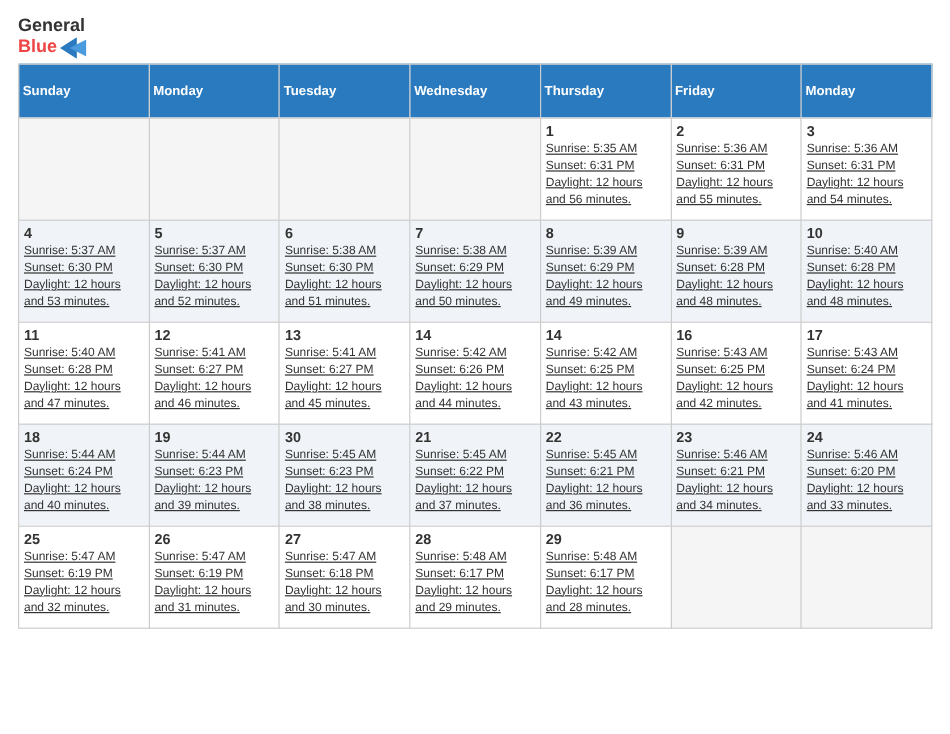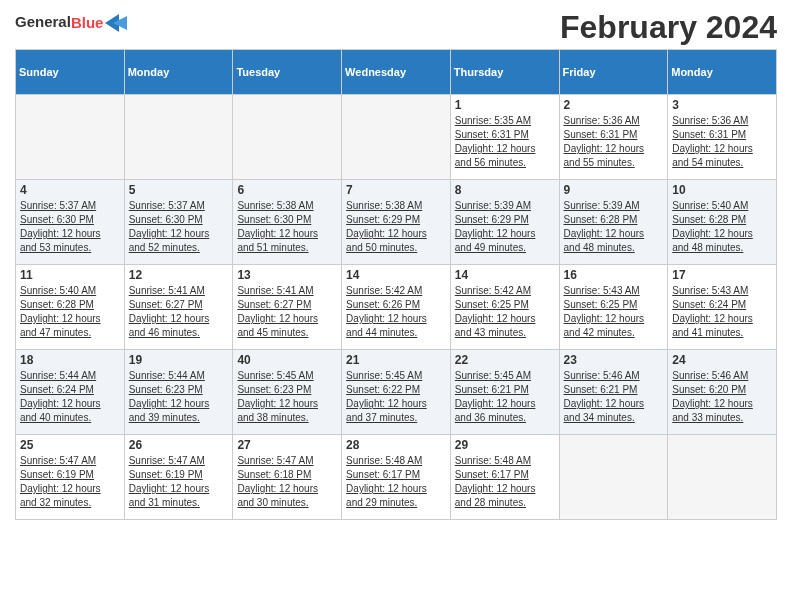--- a/index.html
+++ b/index.html
@@ -82,32 +82,31 @@
     .row-shade td {
       background: #f0f4f8;
     }
   </style>
 </head>
 <body>
 
 <div class="page">
   <div class="header-area">
     <div class="logo">
-  <div style="display:flex;flex-direction:row;line-height:1.1;">
+  <div style="display:flex;flex-direction:column;line-height:1.1;">
     <span style="font-size:15px;font-weight:bold;color:#333;">General</span>
     <span style="font-size:15px;font-weight:bold;color:#ef4444;display:flex;align-items:center;">Blue
       <svg width="22" height="18" viewBox="0 0 22 18" style="margin-left:2px;">
         <polygon points="0,9 14,0 14,18" fill="#2a7abf"></polygon>
         <polygon points="8,9 22,2 22,16" fill="#4a9adf"></polygon>
       </svg>
     </span>
   </div>
 </div>
     <div class="title-area">
-      <div class="month-year">February 2024</div>
     </div>
   </div>
 
   <table class="calendar">
     <thead>
       <tr>
         <th>Sunday</th>
         <th>Monday</th>
         <th>Tuesday</th>
         <th>Wednesday</th>
@@ -198,21 +197,21 @@
         <tr class="row-shade">
           <td>
             <span class="day-num">18</span>
             <div class="day-info">Sunrise: 5:44 AM<br>Sunset: 6:24 PM<br>Daylight: 12 hours<br>and 40 minutes.</div>
           </td>
           <td>
             <span class="day-num">19</span>
             <div class="day-info">Sunrise: 5:44 AM<br>Sunset: 6:23 PM<br>Daylight: 12 hours<br>and 39 minutes.</div>
           </td>
           <td>
-            <span class="day-num">40</span>
+            <span class="day-num">30</span>
             <div class="day-info">Sunrise: 5:45 AM<br>Sunset: 6:23 PM<br>Daylight: 12 hours<br>and 38 minutes.</div>
           </td>
           <td>
             <span class="day-num">21</span>
             <div class="day-info">Sunrise: 5:45 AM<br>Sunset: 6:22 PM<br>Daylight: 12 hours<br>and 37 minutes.</div>
           </td>
           <td>
             <span class="day-num">22</span>
             <div class="day-info">Sunrise: 5:45 AM<br>Sunset: 6:21 PM<br>Daylight: 12 hours<br>and 36 minutes.</div>
           </td>

